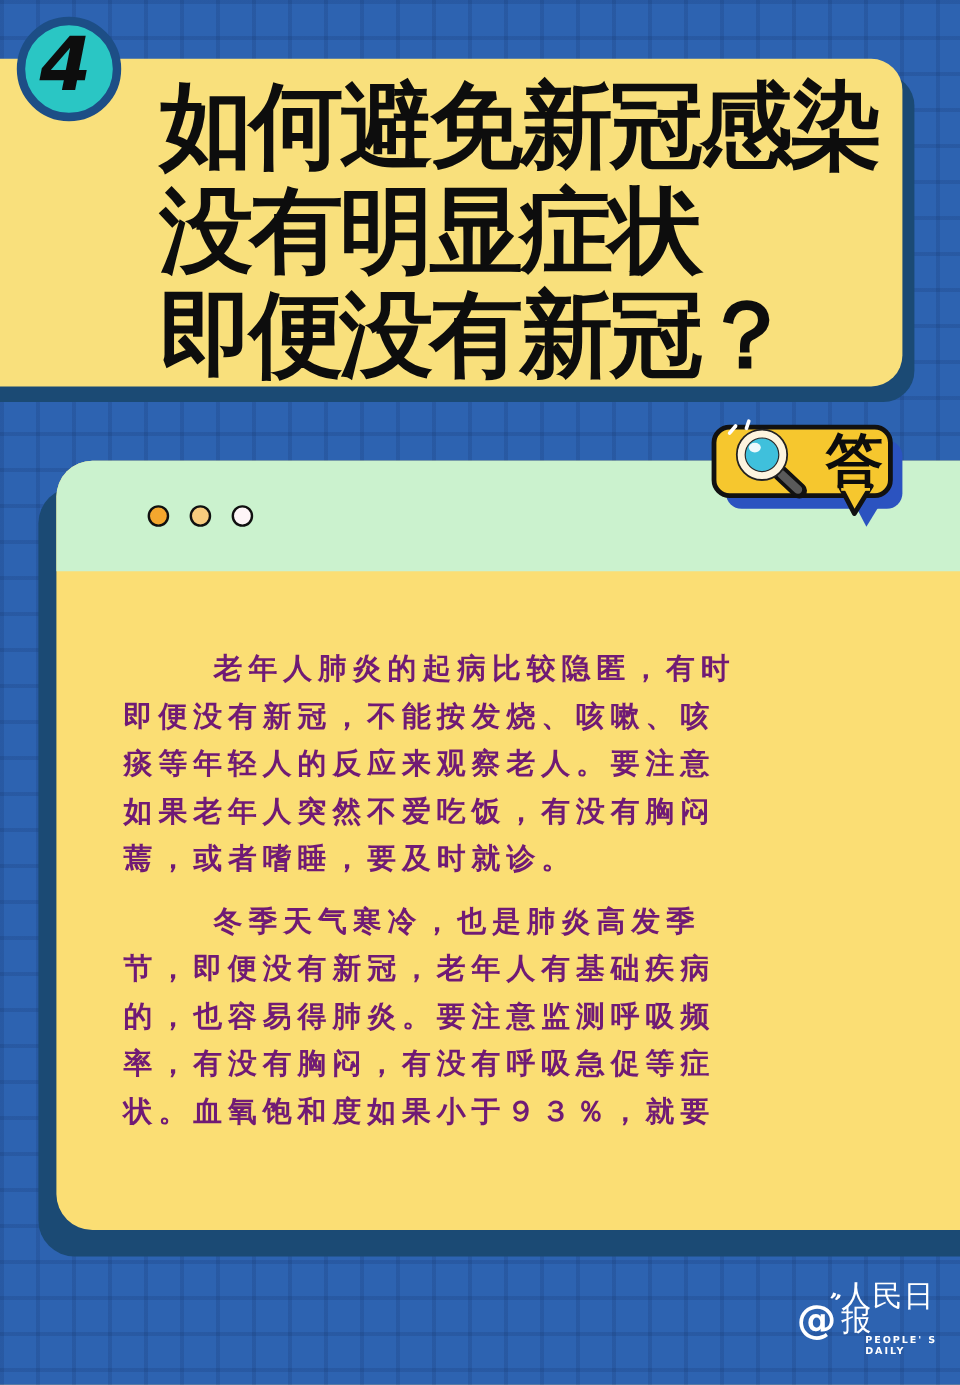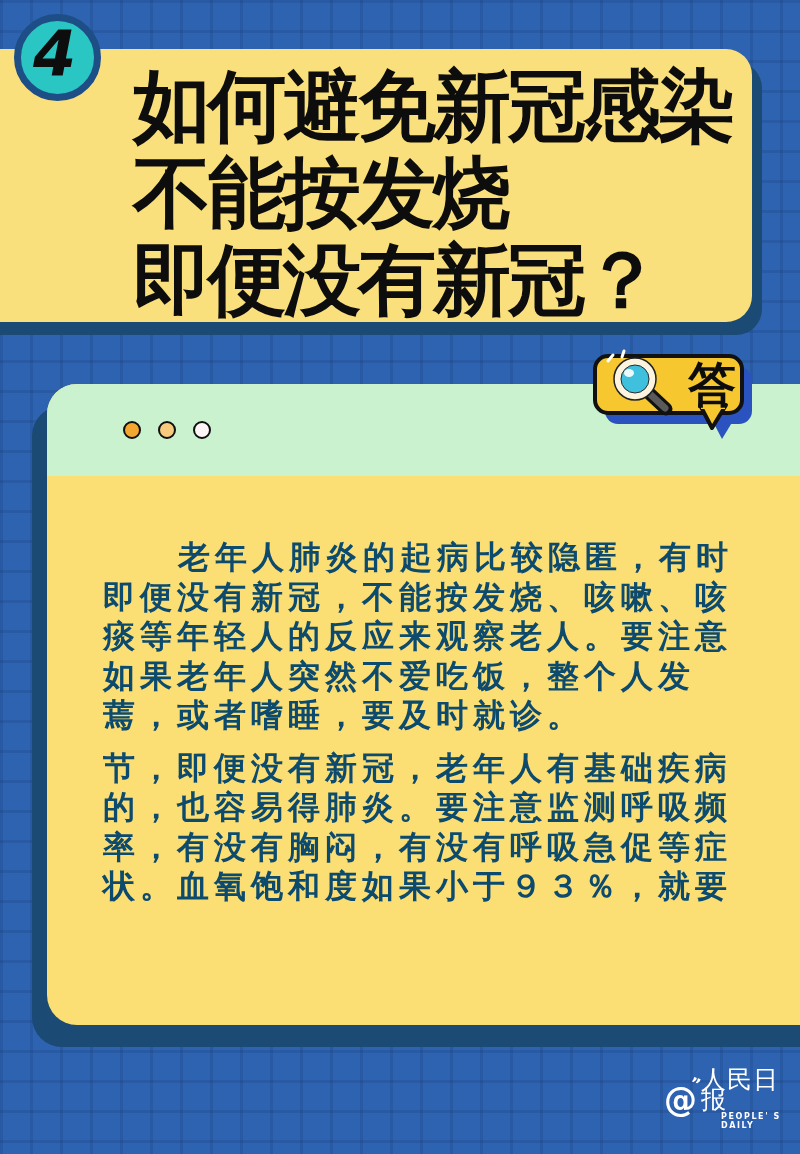--- a/index.html
+++ b/index.html
@@ -52,21 +52,21 @@
     display:flex;align-items:center;gap:17px;padding-left:76px;box-sizing:border-box;
   }
   .dot{width:18px;height:18px;border-radius:50%;border:2.5px solid #101010;box-sizing:border-box;}
   .dot1{background:#f4a72e;}
   .dot2{background:#f7cb7e;}
   .dot3{background:#fef5f7;}
   .card-body{padding:62px 0 0 56px;}
   .para{width:652px;margin:0;}
   .para + .para{margin-top:13px;}
   .para .line{
-    font-size:32px;line-height:39.5px;font-weight:bold;color:#0c4a6e;
+    font-size:24px;line-height:39.5px;font-weight:bold;color:#701a75;
     letter-spacing:5px;white-space:nowrap;
   }
   .para .line.first{text-indent:75px;}
   
   .footer-logo{
     position:absolute;left:664px;top:1070px;display:flex;align-items:center;
     color:#ffffff;z-index:1;
   }
   .logo-at-wrap{position:relative;width:34px;height:44px;}
   .logo-at{font-size:33px;font-weight:bold;line-height:44px;}
@@ -77,44 +77,45 @@
   .logo-text{margin-left:4px;}
   .logo-cn{font-size:25px;font-weight:400;letter-spacing:1px;line-height:20px;}
   .logo-en{font-size:8px;font-weight:bold;letter-spacing:1.6px;margin-top:2px;padding-left:20px;}
 </style>
 </head>
 <body>
 
 <div class="title-card">
   <h1 class="title">
     <span class="tline">如何避免新冠感染</span>
-    <span class="tline">不能按发烧</span>
+    <span class="tline">没有明显症状</span>
     <span class="tline">即便没有新冠？</span>
   </h1>
 </div>
 
 <div class="badge">
   <span>4</span>
 </div>
 
 <div class="answer-card">
   <div class="card-header">
     <span class="dot dot1"></span>
     <span class="dot dot2"></span>
     <span class="dot dot3"></span>
   </div>
   <div class="card-body">
     <div class="para">
       <div class="line first">老年人肺炎的起病比较隐匿，有时</div>
       <div class="line">即便没有新冠，不能按发烧、咳嗽、咳</div>
       <div class="line">痰等年轻人的反应来观察老人。要注意</div>
-      <div class="line">如果老年人突然不爱吃饭，整个人发</div>
+      <div class="line">如果老年人突然不爱吃饭，有没有胸闷</div>
       <div class="line">蔫，或者嗜睡，要及时就诊。</div>
     </div>
     <div class="para">
+      <div class="line first">冬季天气寒冷，也是肺炎高发季</div>
       <div class="line">节，即便没有新冠，老年人有基础疾病</div>
       <div class="line">的，也容易得肺炎。要注意监测呼吸频</div>
       <div class="line">率，有没有胸闷，有没有呼吸急促等症</div>
       <div class="line">状。血氧饱和度如果小于９３％，就要</div>
     </div>
   </div>
 </div>
 
 <div class="bubble-wrap">
   <svg width="212" height="102" viewBox="0 0 212 102">

